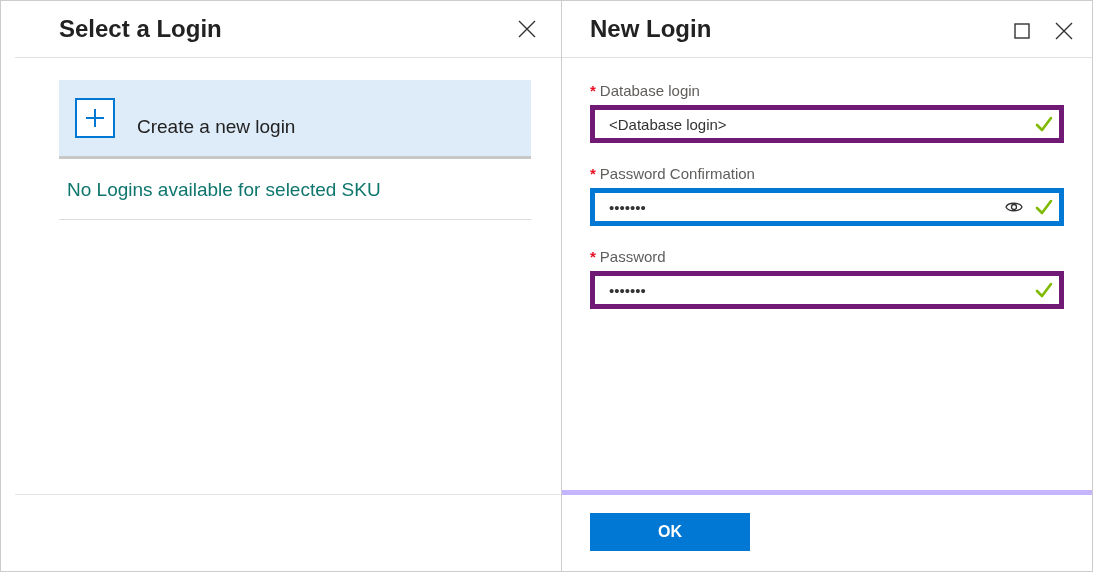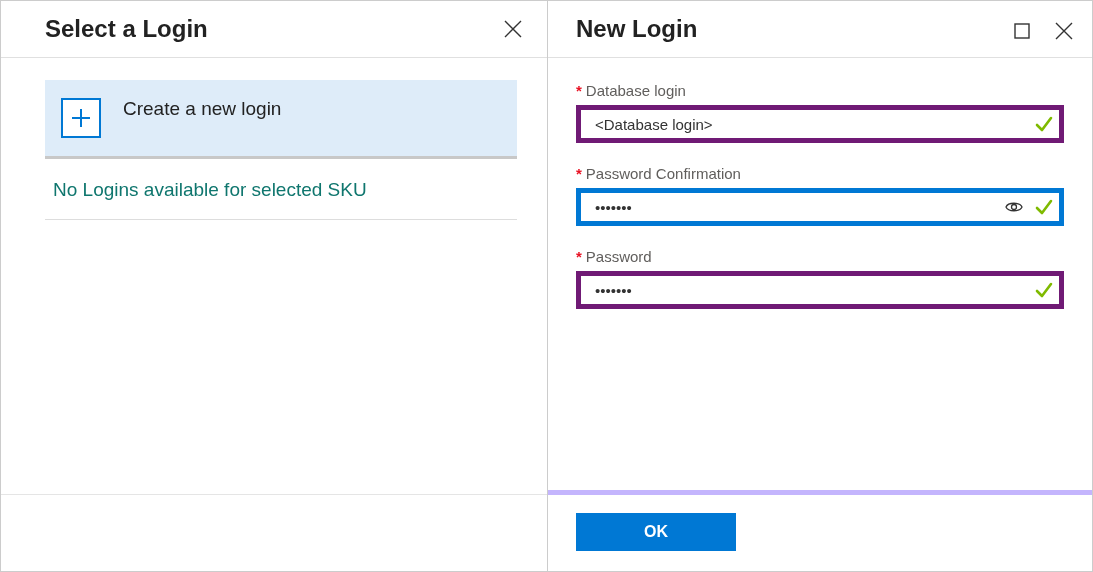--- a/index.html
+++ b/index.html
@@ -8,20 +8,21 @@
     background: #fff;
     width: 1093px;
     height: 572px;
     overflow: hidden;
     border: 1px solid #ccc;
   }
   .container {
     display: flex;
     width: 100%;
     height: 100%;
+    padding-left: 14px;
   }
   .pane {
     display: flex;
     flex-direction: column;
     height: 100%;
   }
   .pane-left {
     width: 547px;
     border-right: 1px solid #ccc;
   }
@@ -65,21 +66,21 @@
     flex: 1;
     padding: 22px 30px 0 44px;
     overflow: auto;
   }
   .pane-right .pane-body {
     padding: 24px 28px 0 28px;
   }
 
   .create-card {
     display: flex;
-    align-items: flex-start;
+    align-items: flex-end;
     gap: 22px;
     padding: 18px 16px;
     background: #deecf9;
     border-bottom: 3px solid #c8c8c8;
     cursor: pointer;
   }
   .plus-box {
     width: 40px;
     height: 40px;
     border: 2px solid #0078d4;

